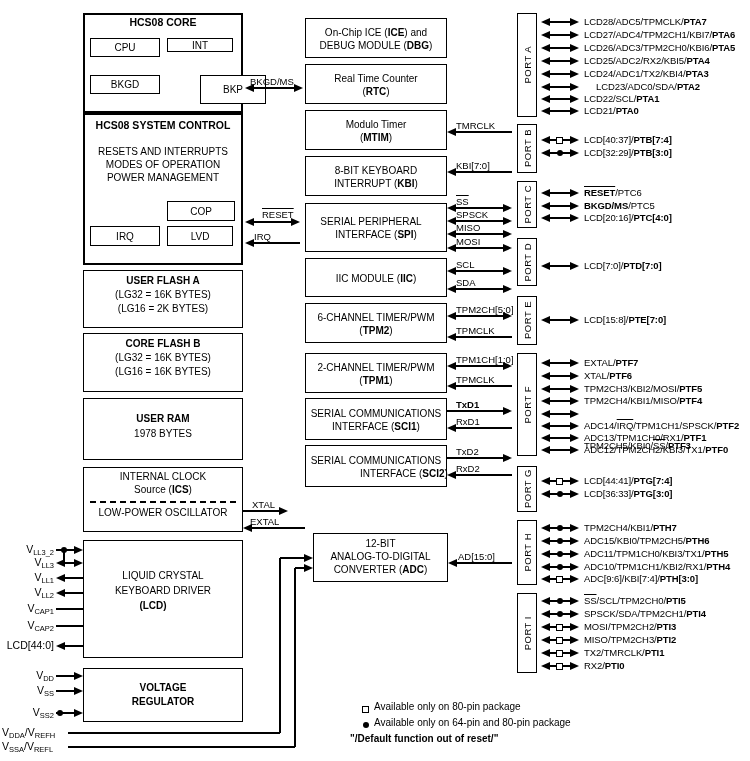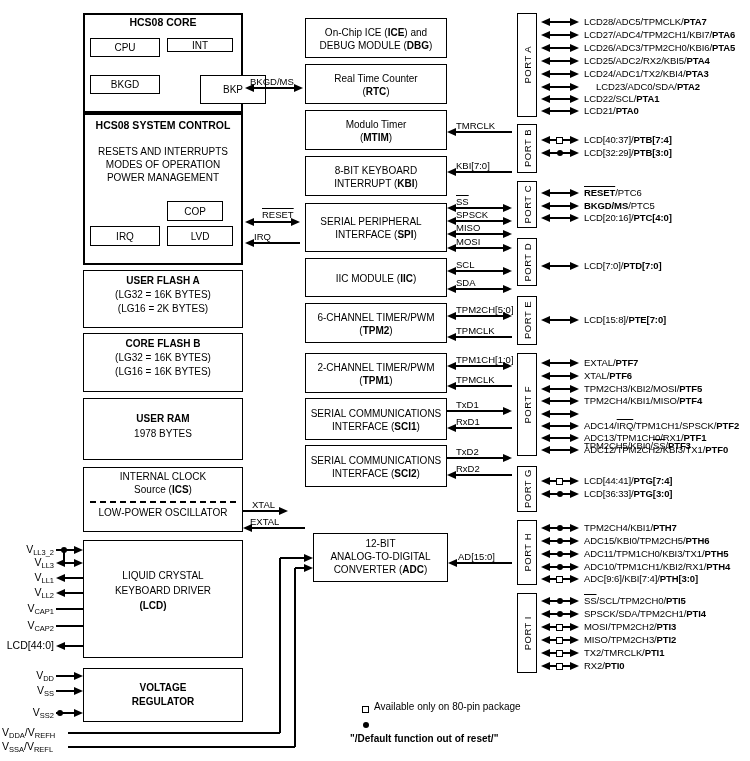--- a/index.html
+++ b/index.html
@@ -28,41 +28,42 @@
   .bt{font-size:10.5px;}
   .legend-item{position:absolute;font-size:10px;line-height:12px;white-space:nowrap;}
 </style>
 </head>
 <body>
 
 <div id="canvas">
   <div class="sq" style="left:362px;top:706px"></div>
   <div class="legend-item" style="left:374px;top:701px">Available only on 80-pin package</div>
   <div class="dot" style="left:363px;top:722px"></div>
+  <div class="legend-item" style="left:374px;top:717px">Available only on 64-pin and 80-pin package</div>
   <div class="legend-item b" style="left:350px;top:733px">"/Default function out of reset/"</div>
 <div class="blk thick" style="left: 83px; top: 13px; width: 160px; height: 100px;"></div>
     <div class="t bt b" style="left: 83px; top: 17px; width: 160px; text-align: center;"><span class="b">HCS08 CORE</span></div>
     <div class="blk cell" style="left: 90px; top: 38px; width: 70px; height: 19px;">
       <span>CPU</span>
     </div>
     <div class="blk cell" style="left: 167px; top: 38px; width: 66px; height: 14px;">
       <span>INT</span>
     </div>
     <div class="blk cell" style="left: 90px; top: 75px; width: 70px; height: 19px;">
       <span>BKGD</span>
     </div>
     <div class="blk cell" style="left: 179px; top: 75px; width: 66px; height: 29px; margin-left: 21px;">
       <span>BKP</span>
     </div>
     <div class="blk thick" style="left: 83px; top: 113px; width: 160px; height: 152px;"></div>
     <div class="t bt b" style="left: 83px; top: 120px; width: 160px; text-align: center;"><span class="b">HCS08 SYSTEM CONTROL</span></div>
     <div class="t " style="left: 83px; top: 146px; width: 160px; text-align: center;"><span>RESETS AND INTERRUPTS</span></div>
     <div class="t " style="left: 83px; top: 159px; width: 160px; text-align: center;"><span>MODES OF OPERATION</span></div>
     <div class="t " style="left: 83px; top: 172px; width: 160px; text-align: center;"><span>POWER MANAGEMENT</span></div>
-    <div class="blk cell" style="left: 167px; top: 201px; width: 56px; height: 20px;">
+    <div class="blk cell" style="left: 167px; top: 201px; width: 68px; height: 20px;">
       <span>COP</span>
     </div>
     <div class="blk cell" style="left: 90px; top: 226px; width: 70px; height: 20px;">
       <span>IRQ</span>
     </div>
     <div class="blk cell" style="left: 167px; top: 226px; width: 66px; height: 20px;">
       <span>LVD</span>
     </div>
     <div class="blk" style="left: 83px; top: 270px; width: 160px; height: 58px;"></div>
     <div class="t " style="left: 83px; top: 275px; width: 160px; text-align: center;"><span class="b">USER FLASH A</span></div>
@@ -169,27 +170,27 @@
     <div class="ln" style="left: 455px; top: 365.3px; width: 49px; height: 1.4px;"></div>
     <div class="t sig" style="left: 456px; top: 354px;"><span>TPM1CH[1:0]</span></div>
     <div class="ah l" style="left: 447px; top: 382px;"></div>
     <div class="ln" style="left: 455px; top: 385.3px; width: 57px; height: 1.4px;"></div>
     <div class="t sig" style="left: 456px; top: 374px;"><span>TPMCLK</span></div>
     <div class="blk" style="left: 305px; top: 398px; width: 142px; height: 42px;"></div>
     <div class="t mline" style="left: 305px; top: 407.5px; width: 142px; text-align: center;"><span>SERIAL COMMUNICATIONS</span></div>
     <div class="t mline" style="left: 305px; top: 420.5px; width: 142px; text-align: center;"><span>INTERFACE (</span><span class="b">SCI1</span><span>)</span></div>
     <div class="ah r" style="left: 503px; top: 407px;"></div>
     <div class="ln" style="left: 447px; top: 410.3px; width: 57px; height: 1.4px;"></div>
-    <div class="t sig" style="left: 456px; top: 399px;"><span>TxD1</span></div>
+    <div class="t sig" style="left: 456px; top: 399px; font-weight: bold;"><span>TxD1</span></div>
     <div class="ah l" style="left: 447px; top: 424px;"></div>
     <div class="ln" style="left: 455px; top: 427.3px; width: 57px; height: 1.4px;"></div>
     <div class="t sig" style="left: 456px; top: 416px;"><span>RxD1</span></div>
     <div class="blk" style="left: 305px; top: 445px; width: 142px; height: 42px;"></div>
     <div class="t mline" style="left: 305px; top: 454.5px; width: 142px; text-align: center;"><span>SERIAL COMMUNICATIONS</span></div>
-    <div class="t mline" style="left: 305px; top: 467.5px; width: 142px; text-align: center;"><span>INTERFACE (</span><span class="b">SCI2</span><span>)</span></div>
+    <div class="t mline" style="left: 305px; top: 467.5px; width: 142px; text-align: center; padding-left: 28px;"><span>INTERFACE (</span><span class="b">SCI2</span><span>)</span></div>
     <div class="ah r" style="left: 503px; top: 454px;"></div>
     <div class="ln" style="left: 447px; top: 457.3px; width: 57px; height: 1.4px;"></div>
     <div class="t sig" style="left: 456px; top: 446px;"><span>TxD2</span></div>
     <div class="ah l" style="left: 447px; top: 471px;"></div>
     <div class="ln" style="left: 455px; top: 474.3px; width: 57px; height: 1.4px;"></div>
     <div class="t sig" style="left: 456px; top: 463px;"><span>RxD2</span></div>
     <div class="blk" style="left: 313px; top: 533px; width: 135px; height: 49px;"></div>
     <div class="t mline" style="left: 313px; top: 538px; width: 135px; text-align: center;"><span>12-BIT</span></div>
     <div class="t mline" style="left: 313px; top: 551px; width: 135px; text-align: center;"><span>ANALOG-TO-DIGITAL</span></div>
     <div class="t mline" style="left: 313px; top: 564px; width: 135px; text-align: center;"><span>CONVERTER (</span><span class="b">ADC</span><span>)</span></div>

